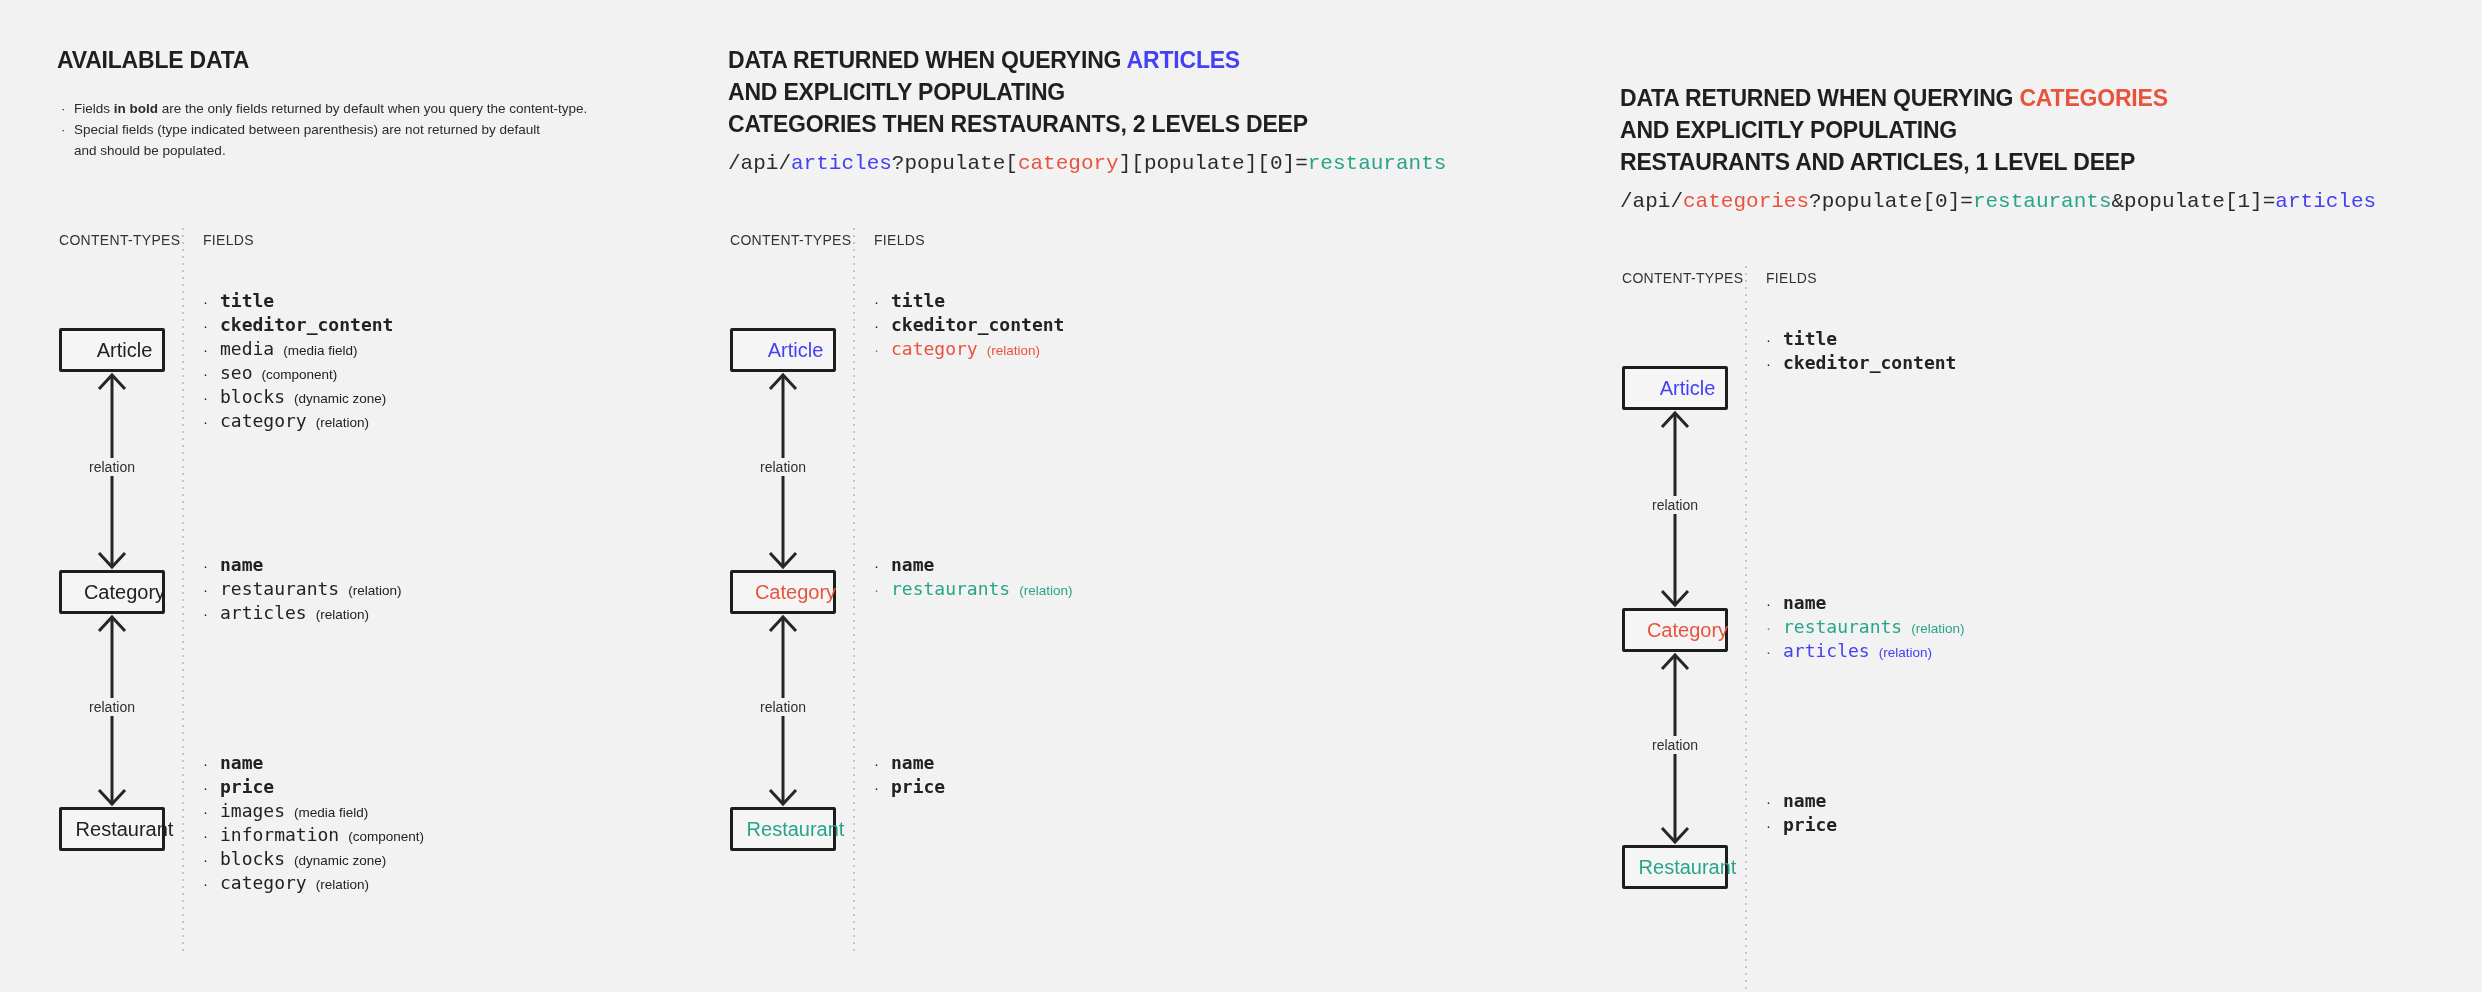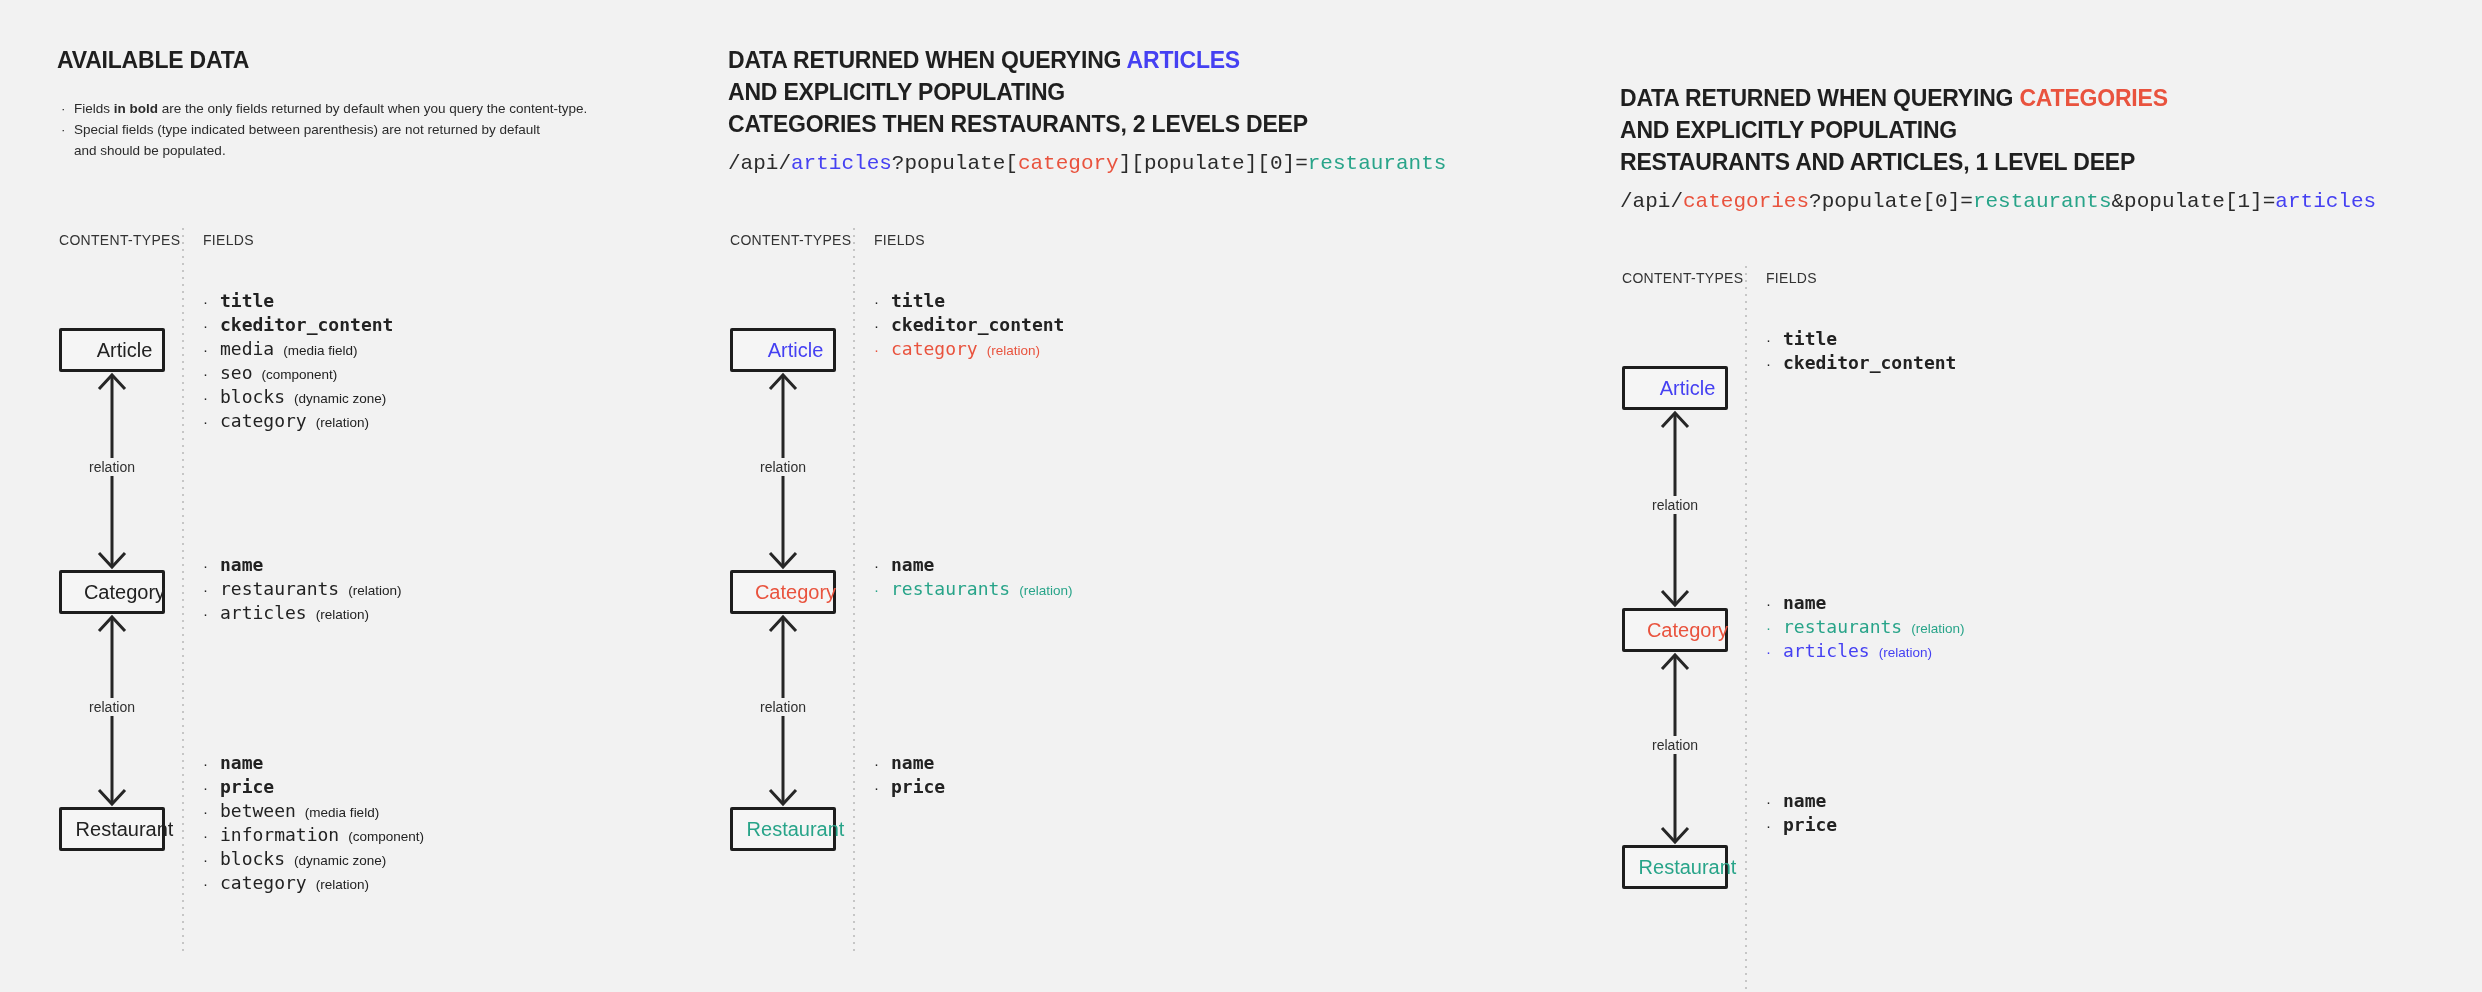--- a/index.html
+++ b/index.html
@@ -161,21 +161,21 @@
         <div class="field-row">
           <span class="field-bullet" style="color: rgb(34, 34, 34);">·</span>
           <span class="field-name bold" style="color: rgb(34, 34, 34);">name</span>
         </div>
         <div class="field-row">
           <span class="field-bullet" style="color: rgb(34, 34, 34);">·</span>
           <span class="field-name bold" style="color: rgb(34, 34, 34);">price</span>
         </div>
         <div class="field-row">
           <span class="field-bullet" style="color: rgb(34, 34, 34);">·</span>
-          <span class="field-name" style="color: rgb(34, 34, 34);">between</span>
+          <span class="field-name" style="color: rgb(34, 34, 34);">images</span>
           <span class="field-type" style="color: rgb(34, 34, 34);">(media field)</span>
         </div>
         <div class="field-row">
           <span class="field-bullet" style="color: rgb(34, 34, 34);">·</span>
           <span class="field-name" style="color: rgb(34, 34, 34);">information</span>
           <span class="field-type" style="color: rgb(34, 34, 34);">(component)</span>
         </div>
         <div class="field-row">
           <span class="field-bullet" style="color: rgb(34, 34, 34);">·</span>
           <span class="field-name" style="color: rgb(34, 34, 34);">blocks</span>

